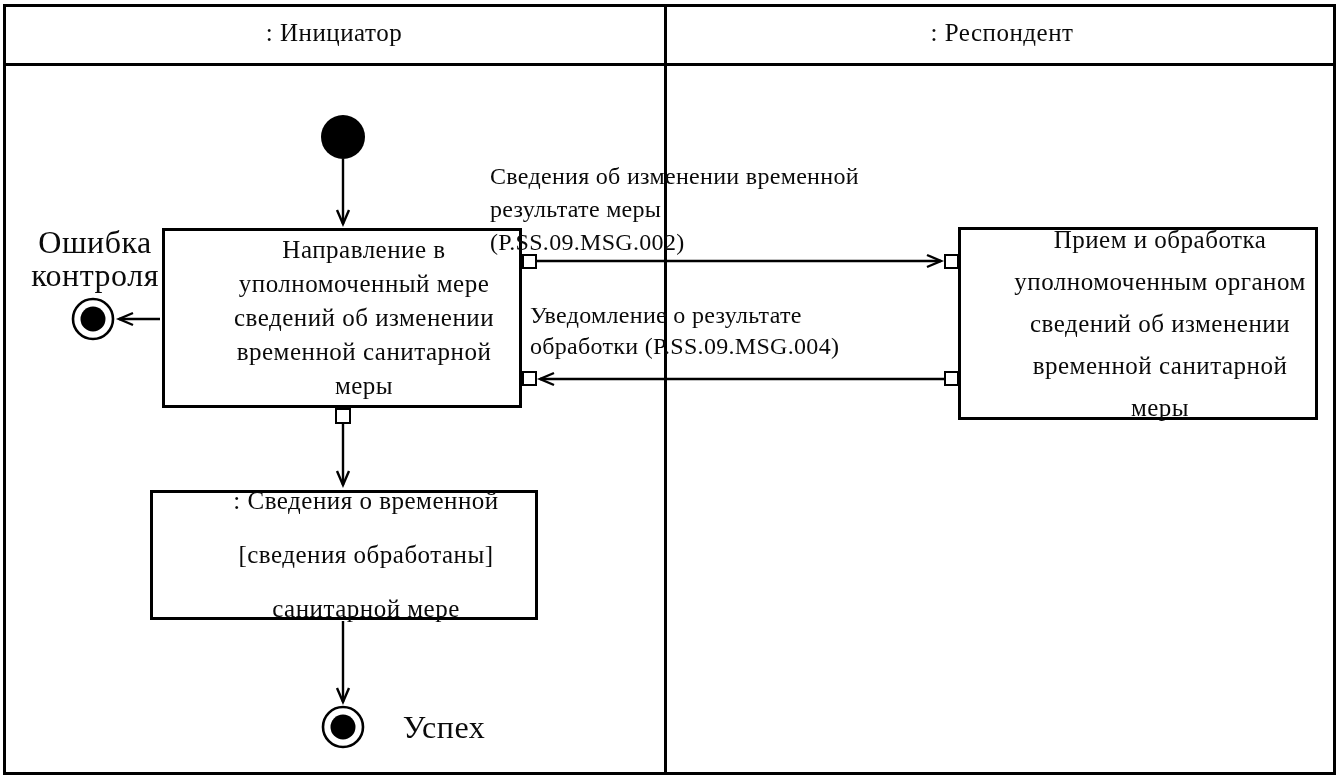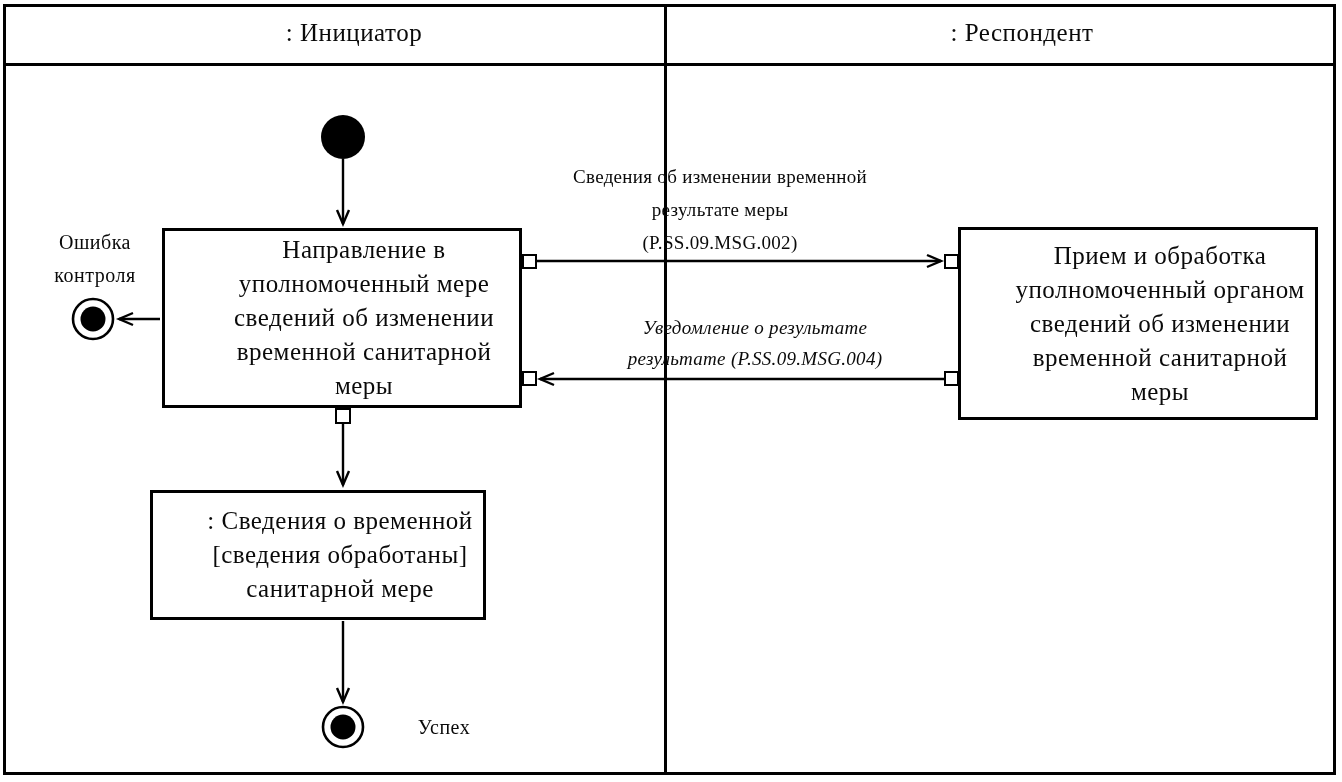--- a/index.html
+++ b/index.html
@@ -9,41 +9,41 @@
     overflow:hidden;
   }
   .frame{
     position:absolute;left:3px;top:4px;width:1333px;height:771px;
     border:3px solid #000;box-sizing:border-box;
   }
   .header-line{position:absolute;left:3px;top:63px;width:1333px;height:3px;background:#000;}
   .lane-divider{position:absolute;left:664px;top:4px;width:3px;height:771px;background:#000;}
   .lane-label{
     position:absolute;top:19px;height:34px;font-size:25px;letter-spacing:.5px;
-    text-align:center;white-space:nowrap;margin-left:20px;
+    text-align:center;white-space:nowrap;
   }
   .lane-label.init{left:4px;width:660px;}
   .lane-label.resp{left:667px;width:670px;font-family:Liberation Serif, serif;}
   svg.wires{position:absolute;left:0;top:0;pointer-events:none;}
   .activity-box{
     position:absolute;border:3px solid #000;background:#fff;box-sizing:border-box;
     display:flex;flex-direction:column;align-items:center;justify-content:center;
     text-align:center;font-size:25px;line-height:34px;letter-spacing:.5px;padding-left:44px;
   }
   .box-init{left:162px;top:228px;width:360px;height:180px;}
-  .box-resp{left:958px;top:227px;width:360px;height:193px;}
-  .box-obj{left:150px;top:490px;width:336px;height:130px;line-height:34px;}
+  .box-resp{left:958px;top:227px;width:360px;height:193px;gap:8px;}
+  .box-obj{left:150px;top:490px;width:388px;height:130px;line-height:34px;gap:20px;}
   .msg-label{
-    position:absolute;text-align:center;font-size:19px;letter-spacing:.3px;
+    position:absolute;font-size:24px;letter-spacing:.3px;
     line-height:33px;white-space:nowrap;
   }
   .msg002{left:490px;top:160px;width:460px;}
-  .msg004{left:530px;top:312px;width:450px;line-height:31px;font-style:italic;}
+  .msg004{left:530px;top:300px;width:450px;line-height:31px;}
   .term-label{
-    position:absolute;text-align:center;font-size:20px;letter-spacing:.5px;line-height:33px;
+    position:absolute;text-align:center;font-size:32px;letter-spacing:.5px;line-height:33px;
   }
   .err-label{left:15px;top:226px;width:160px;}
   .ok-label{left:384px;top:711px;width:120px;text-align:center;}
   .line{white-space:nowrap;}
 </style>
 </head>
 <body>
 
 <div class="canvas">
 
@@ -88,40 +88,40 @@
   <div class="activity-box box-init">
     <div class="line">Направление в</div>
     <div class="line">уполномоченный мере</div>
     <div class="line">сведений об изменении</div>
     <div class="line">временной санитарной</div>
     <div class="line">меры</div>
   </div>
 
   <div class="activity-box box-resp">
     <div class="line">Прием и обработка</div>
-    <div class="line">уполномоченный органом</div>
+    <div class="line">уполномоченным органом</div>
     <div class="line">сведений об изменении</div>
     <div class="line">временной санитарной</div>
     <div class="line">меры</div>
   </div>
 
   <div class="activity-box box-obj">
     <div class="line">: Сведения о временной</div>
     <div class="line">[сведения обработаны]</div>
     <div class="line">санитарной мере</div>
   </div>
 
   <div class="msg-label msg002">
     <div class="line">Сведения об изменении временной</div>
     <div class="line">результате меры</div>
     <div class="line">(P.SS.09.MSG.002)</div>
   </div>
   <div class="msg-label msg004">
     <div class="line">Уведомление о результате</div>
-    <div class="line">результате (P.SS.09.MSG.004)</div>
+    <div class="line">обработки (P.SS.09.MSG.004)</div>
   </div>
 
   <div class="term-label err-label">
     <div class="line">Ошибка</div>
     <div class="line">контроля</div>
   </div>
   <div class="term-label ok-label">Успех</div>
 
 </div>
 

